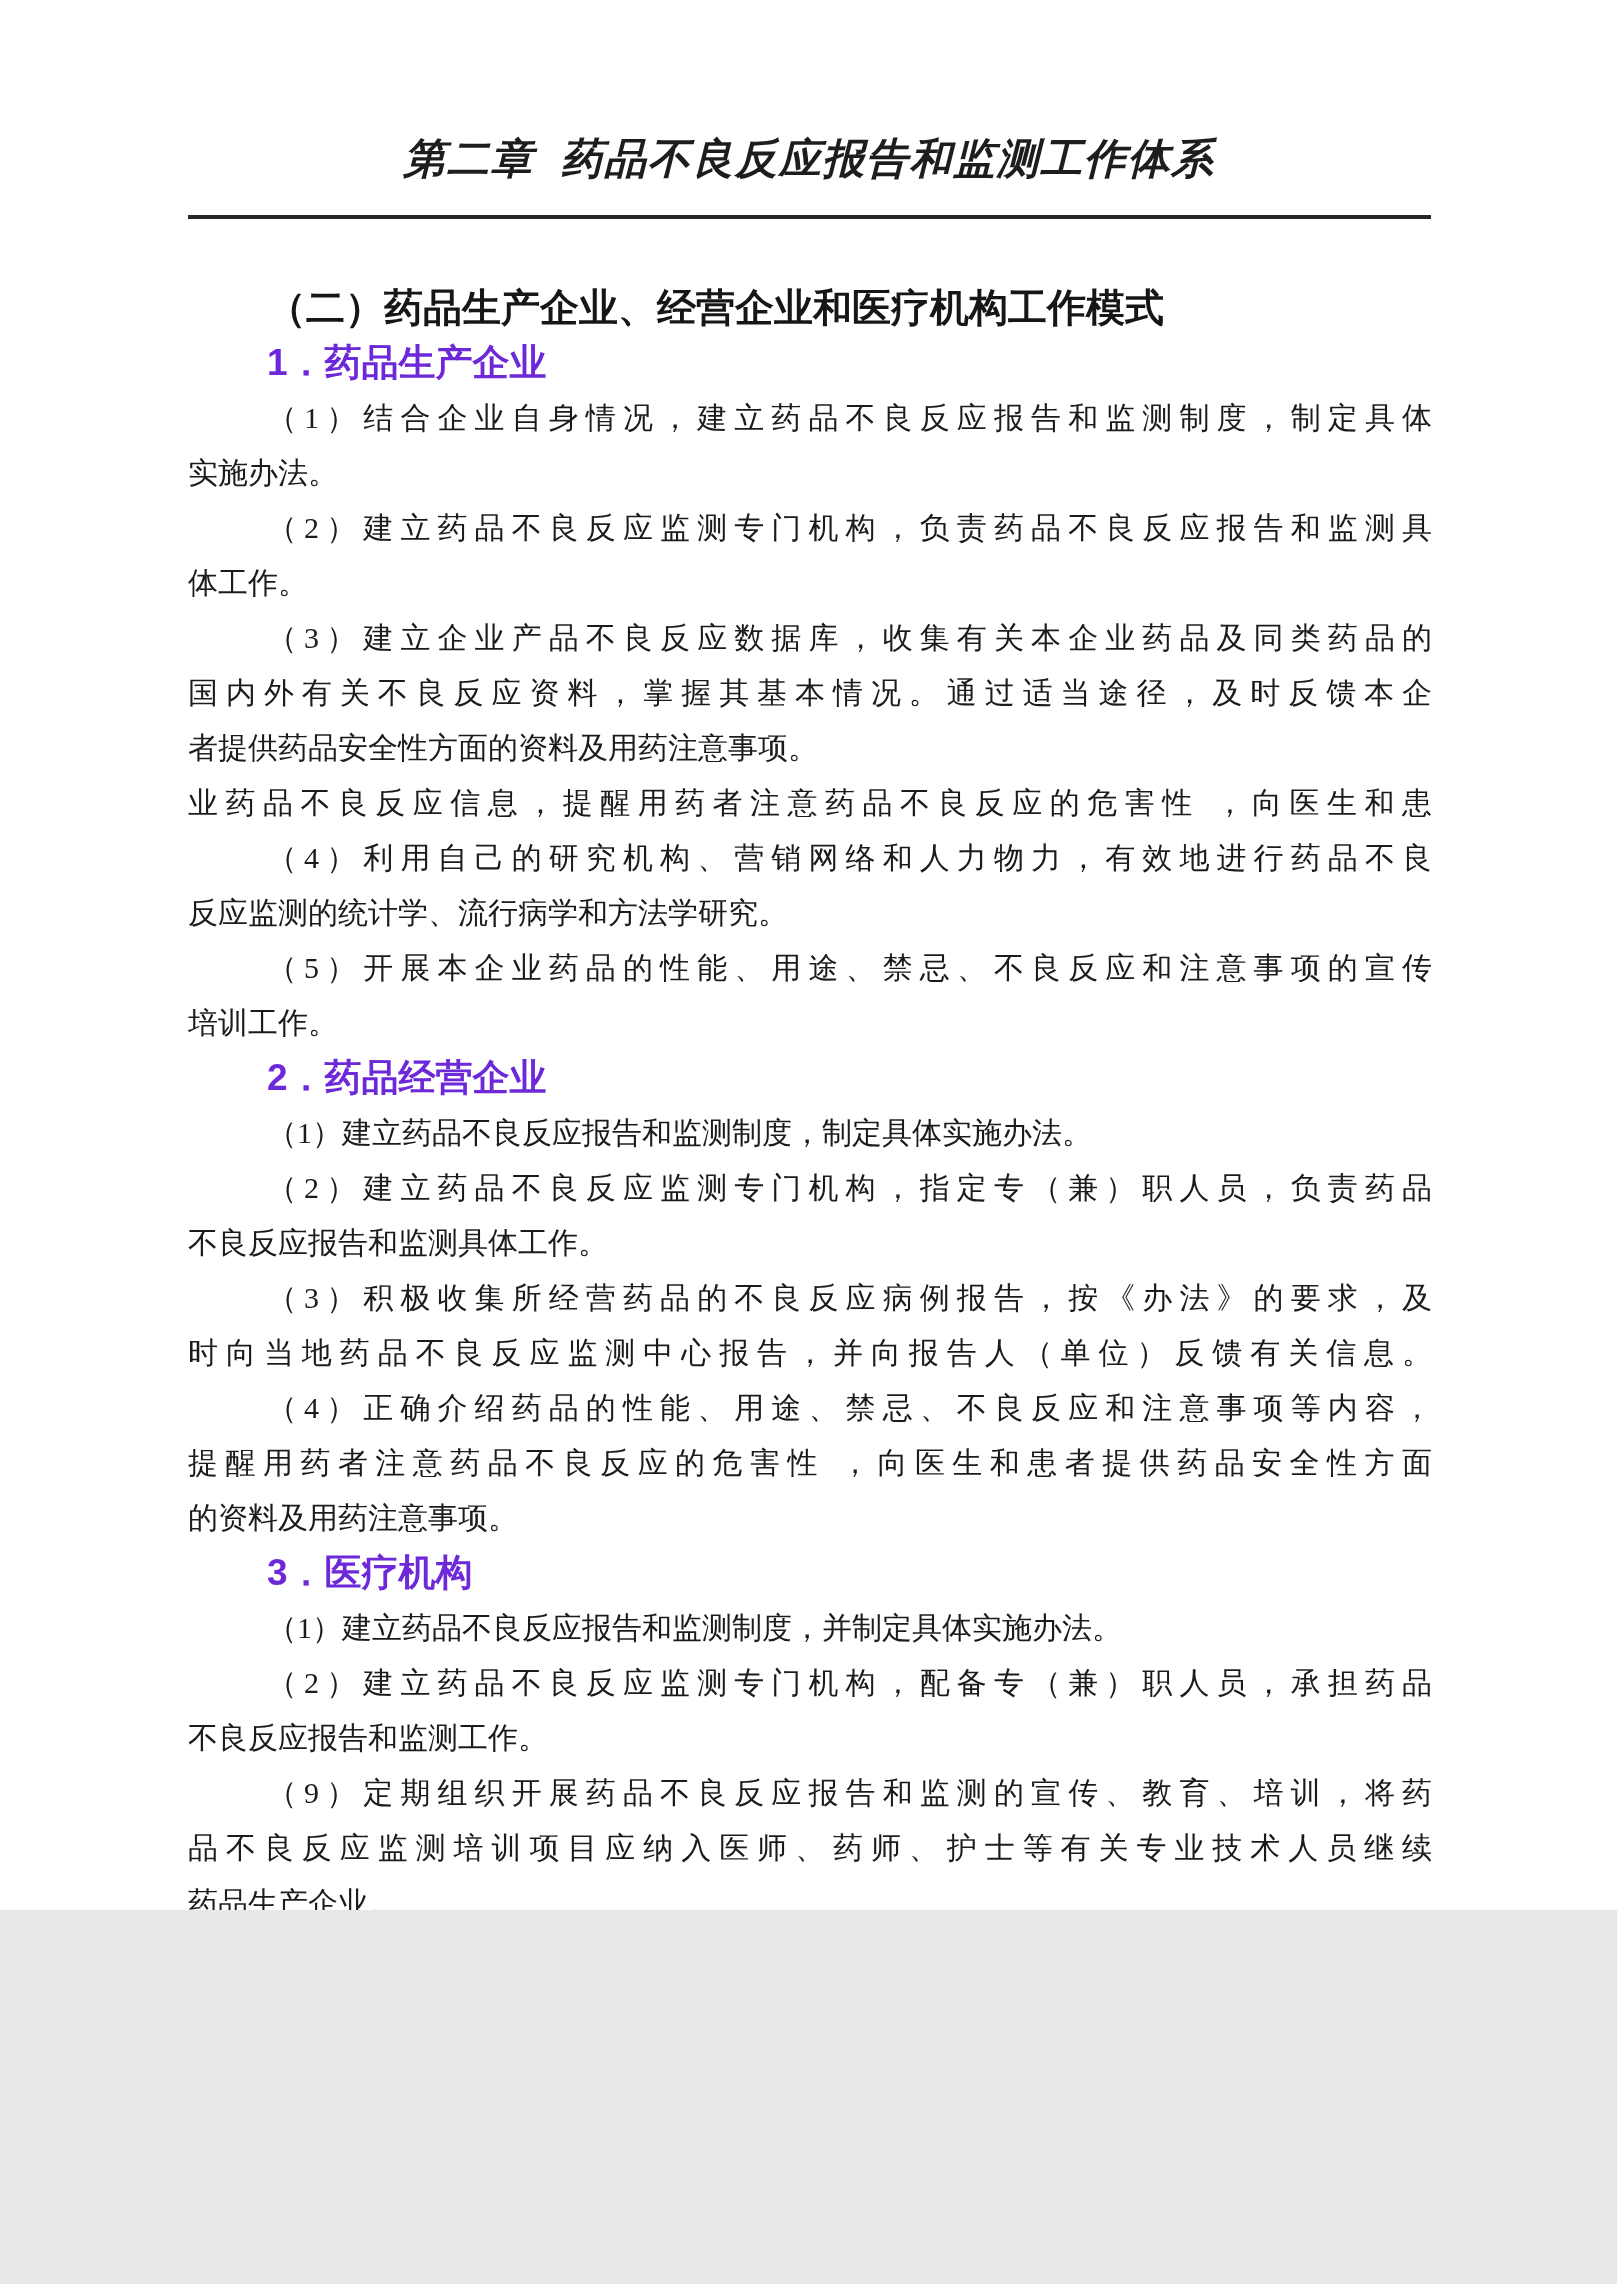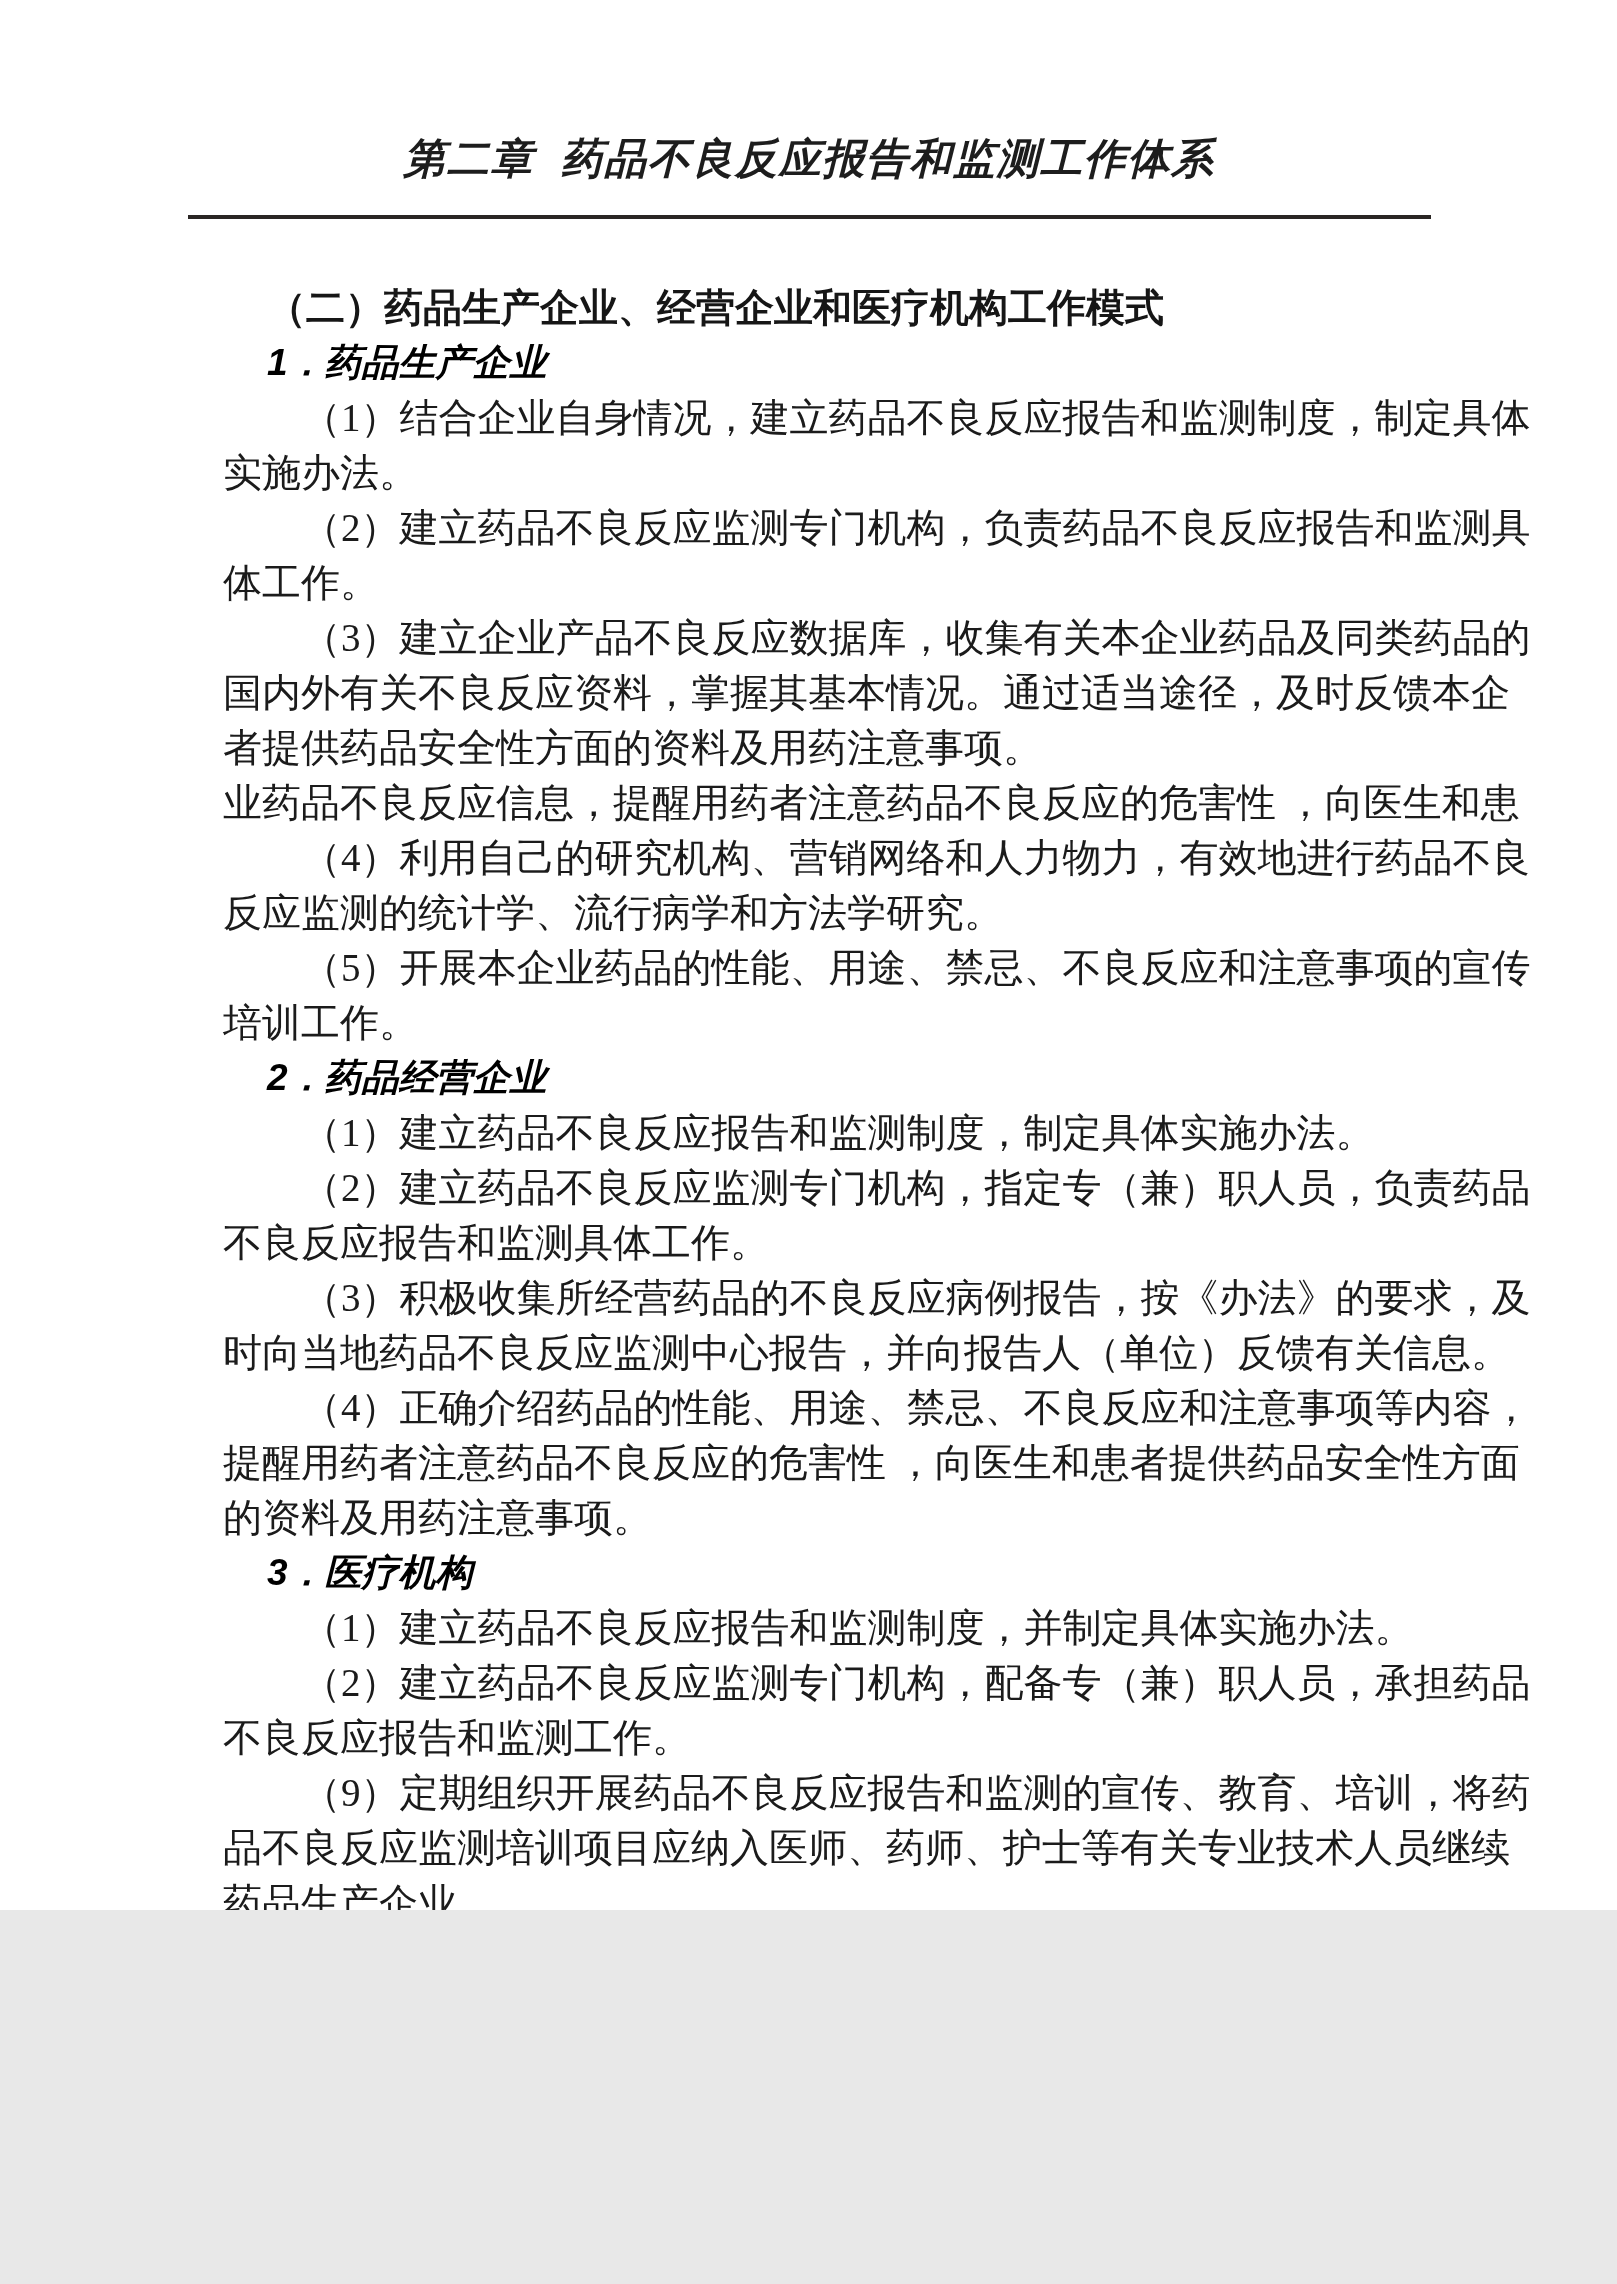--- a/index.html
+++ b/index.html
@@ -40,36 +40,35 @@
     top: 280px;
     left: 188px;
     width: 1244px;
   }
   .line {
     display: block;
     line-height: 55px;
     white-space: nowrap;
     overflow: visible;
   }
-  .body-line { font-size: 39px; margin-left: 35px; }
+  .body-line { font-size: 30px; }
   .just { text-align: justify; text-align-last: justify; }
   .end  { text-align: center; text-align-last: left; }
   .indent { padding-left: 79px; }
   .sec-head {
     font-family: "Liberation Sans", "DejaVu Sans", sans-serif;
     font-weight: 700;
     font-size: 39px;
     color: #161616;
   }
   .sub-head {
     font-family: "Liberation Sans", "DejaVu Sans", sans-serif;
     font-weight: 700;
     font-size: 37px;
-    color: #000000;
-    font-style: italic;
+    color: #6d28d9;
   }
   .page-num {
     position: absolute;
     top: 2144px;
     left: 0;
     width: 100%;
     text-align: center;
     font-family: "Liberation Sans", "DejaVu Sans", sans-serif;
     font-weight: 700;
     font-size: 35px;

